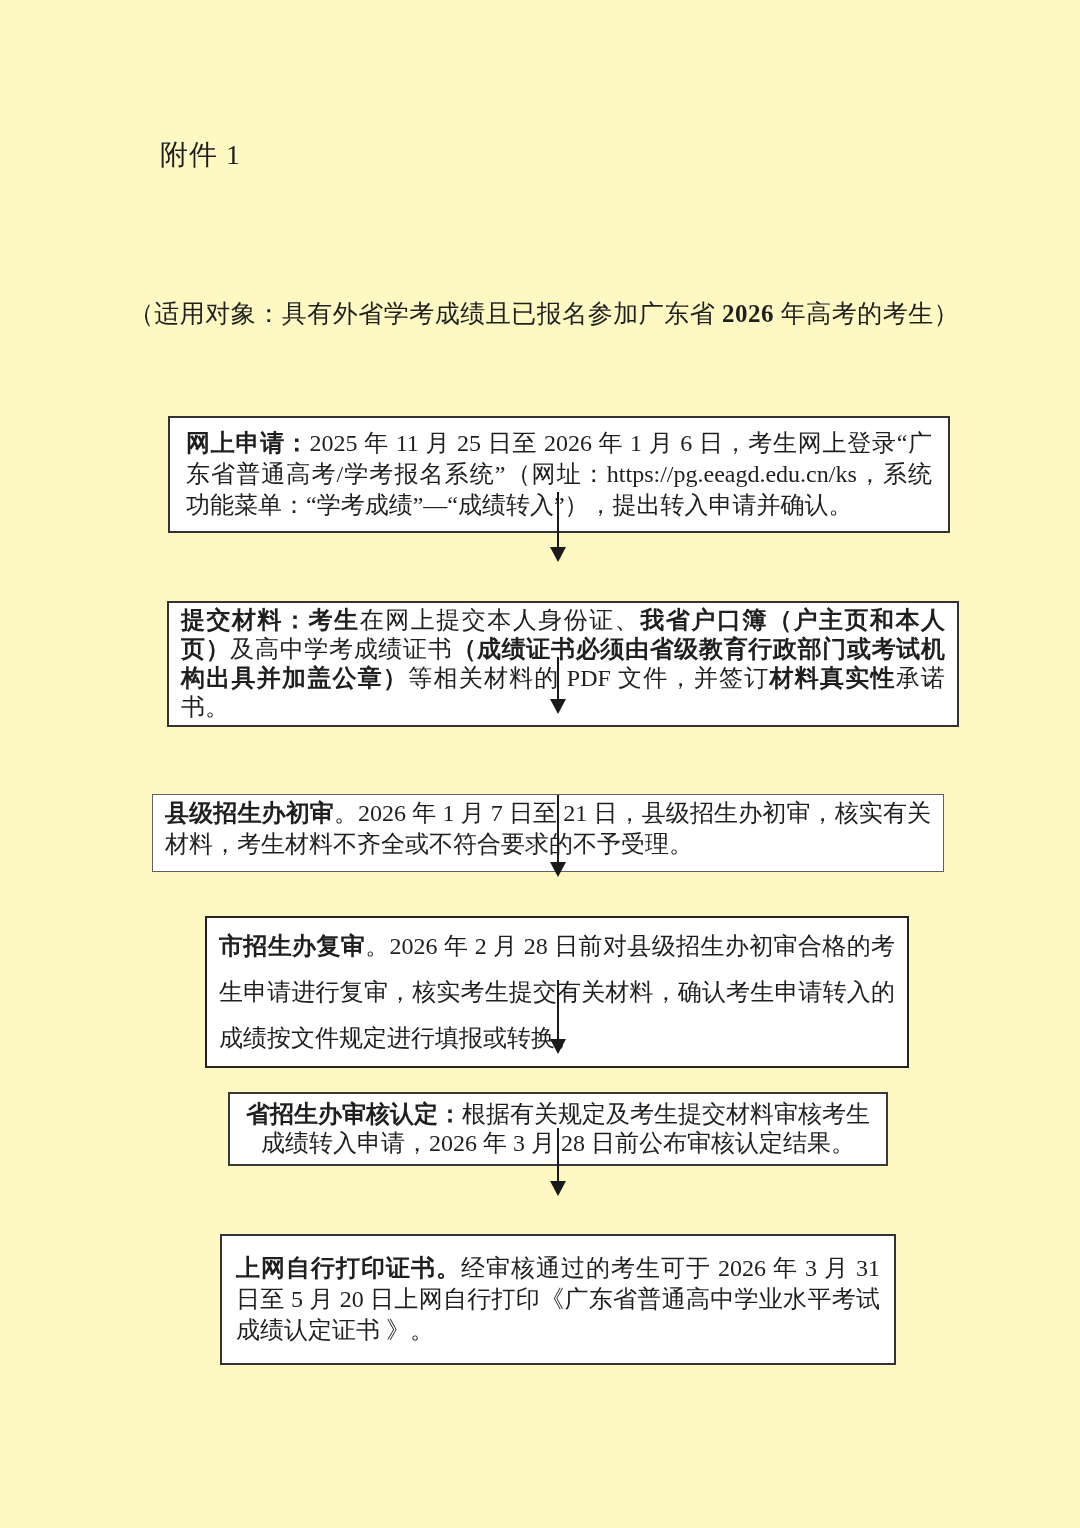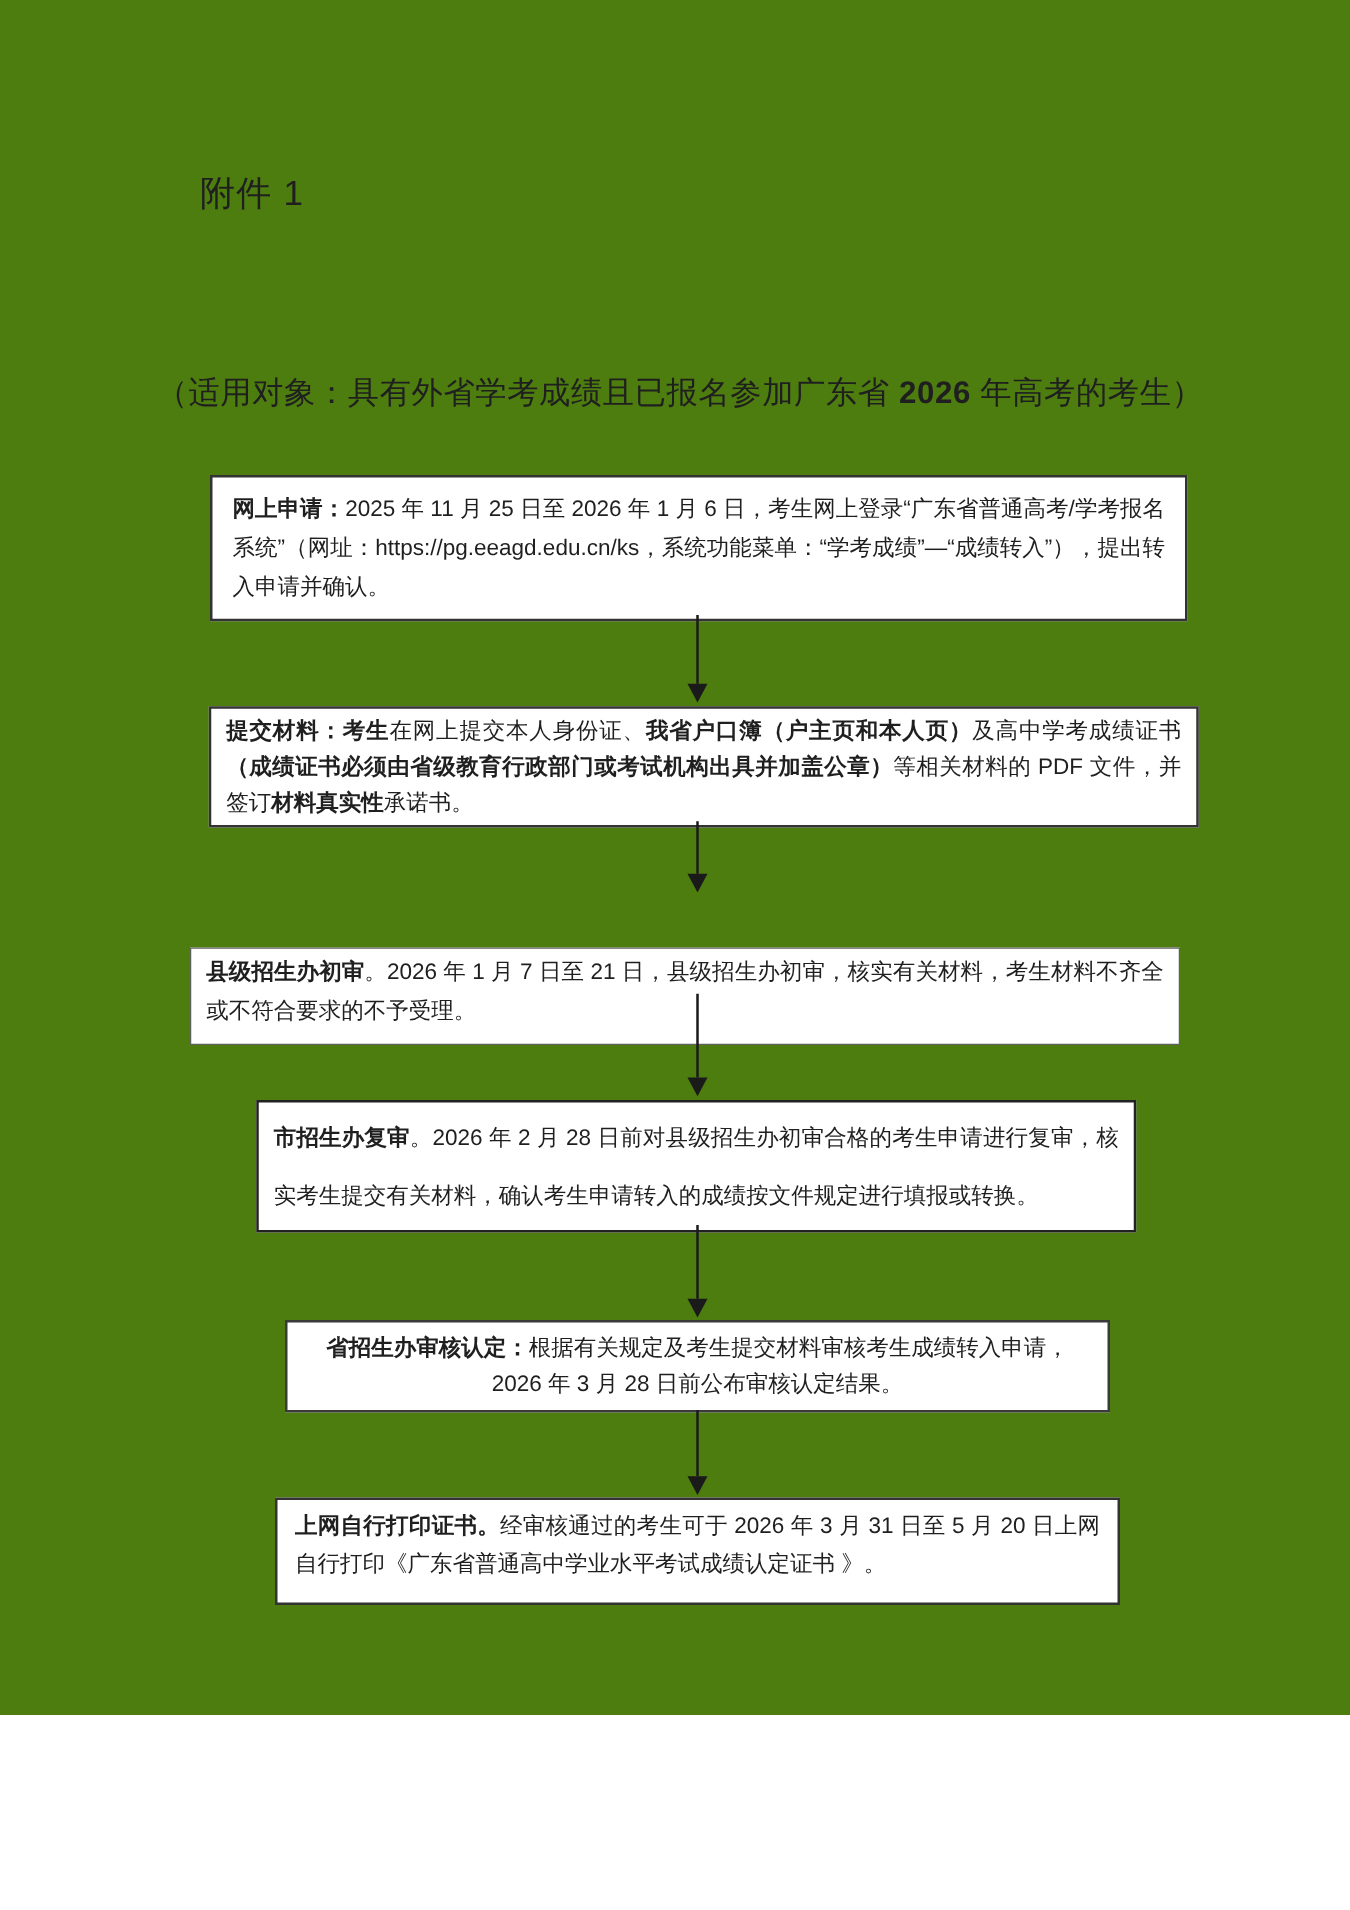--- a/index.html
+++ b/index.html
@@ -1,22 +1,22 @@
 <!DOCTYPE html>
 <html><head>
 <meta charset="utf-8">
 <style>
   * { margin: 0; padding: 0; box-sizing: border-box; }
   html, body { background: #ffffff; }
   .page {
     position: relative;
     width: 1080px;
-    height: 1372px;
-    background: #4d7c0f;
-    font-family: Liberation Sans, sans-serif;
+    height: 1528px;
+    background: #fef9c3;
+    font-family: Liberation Serif, serif;
     color: #1f1f1f;
     overflow: hidden;
   }
   .attachment-label {
     position: absolute;
     left: 160px;
     top: 136px;
     font-size: 28px;
     letter-spacing: 1px;
   }
@@ -37,24 +37,25 @@
     top: 297px;
     width: 1080px;
     text-align: center;
     font-size: 25px;
     font-weight: 700;
     letter-spacing: 0.5px;
   }
   .flow-box {
     position: absolute;
     background: #ffffff;
-    font-size: 18px;
+    font-size: 24px;
     text-align: justify;
     text-justify: inter-character;
     color: #1f1f1f;
+    margin-top: 36px;
   }
   .run { font-weight: 400; }
   .run.bold { font-weight: 700; }
   .step1 {
     left: 168px; top: 380px; width: 782px; min-height: 112px;
     padding: 10px 16px; line-height: 31px;
     border: 2px solid #333333;
   }
   .step2 {
     left: 167px; top: 565px; width: 792px; min-height: 93px;
@@ -72,21 +73,21 @@
     border: 2.5px solid #222222;
   }
   .step5 {
     left: 228px; top: 1056px; width: 660px; min-height: 72px;
     padding: 6px 14px; line-height: 29px;
     border: 2px solid #3a3a3a;
     text-align: center;
   }
   .step6 {
     left: 220px; top: 1198px; width: 676px; min-height: 86px;
-    padding: 5px 14px; line-height: 31px;
+    padding: 17px 14px; line-height: 31px;
     border: 2px solid #333333;
   }
   .flow-arrow {
     position: absolute;
     left: 549px;
     width: 17px;
     display: flex;
     flex-direction: column;
     align-items: center;
   }

